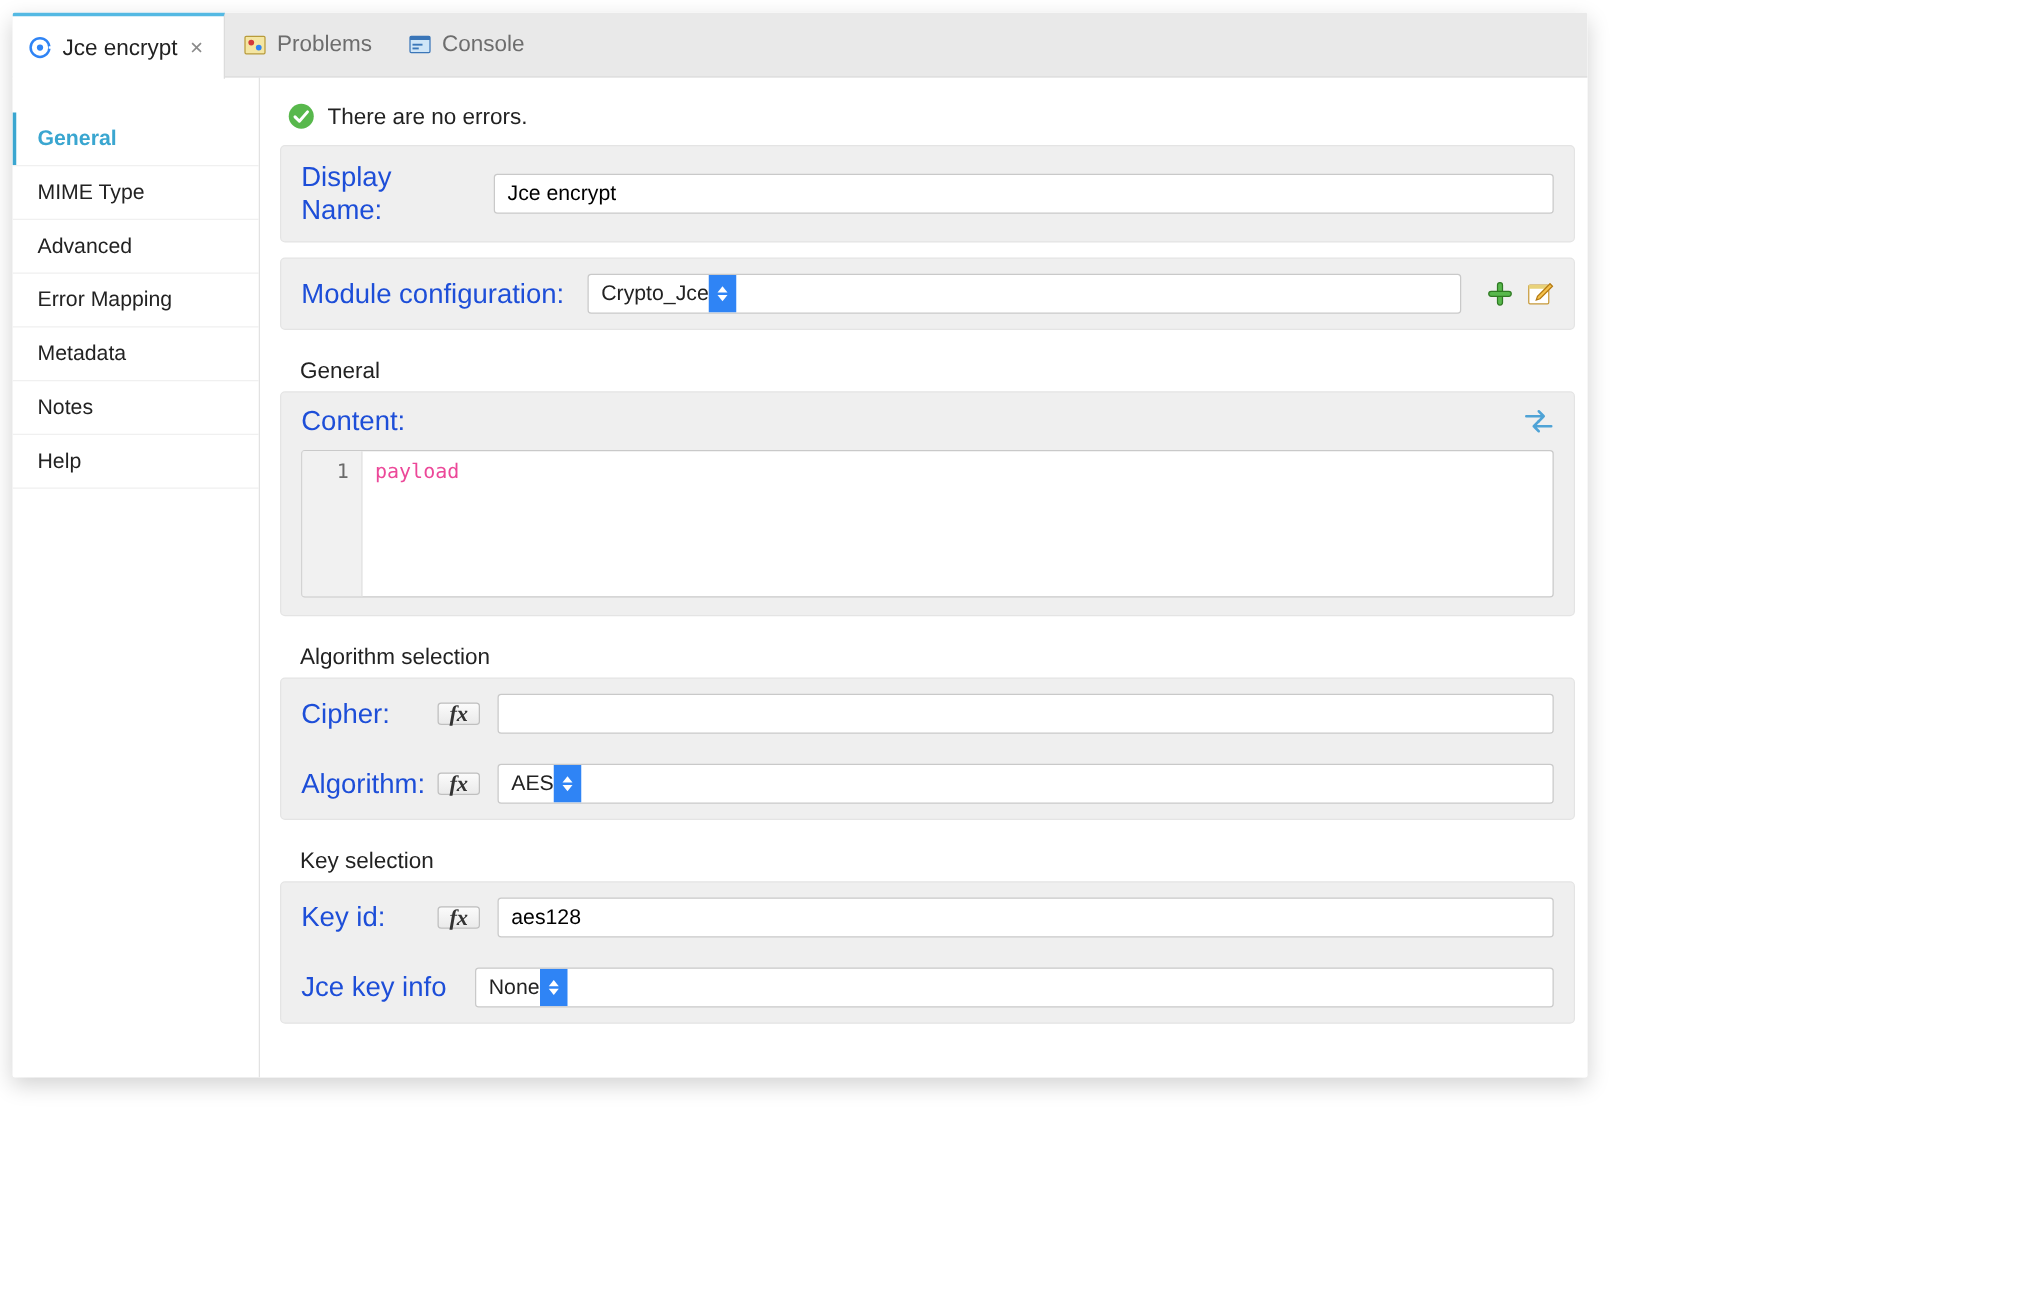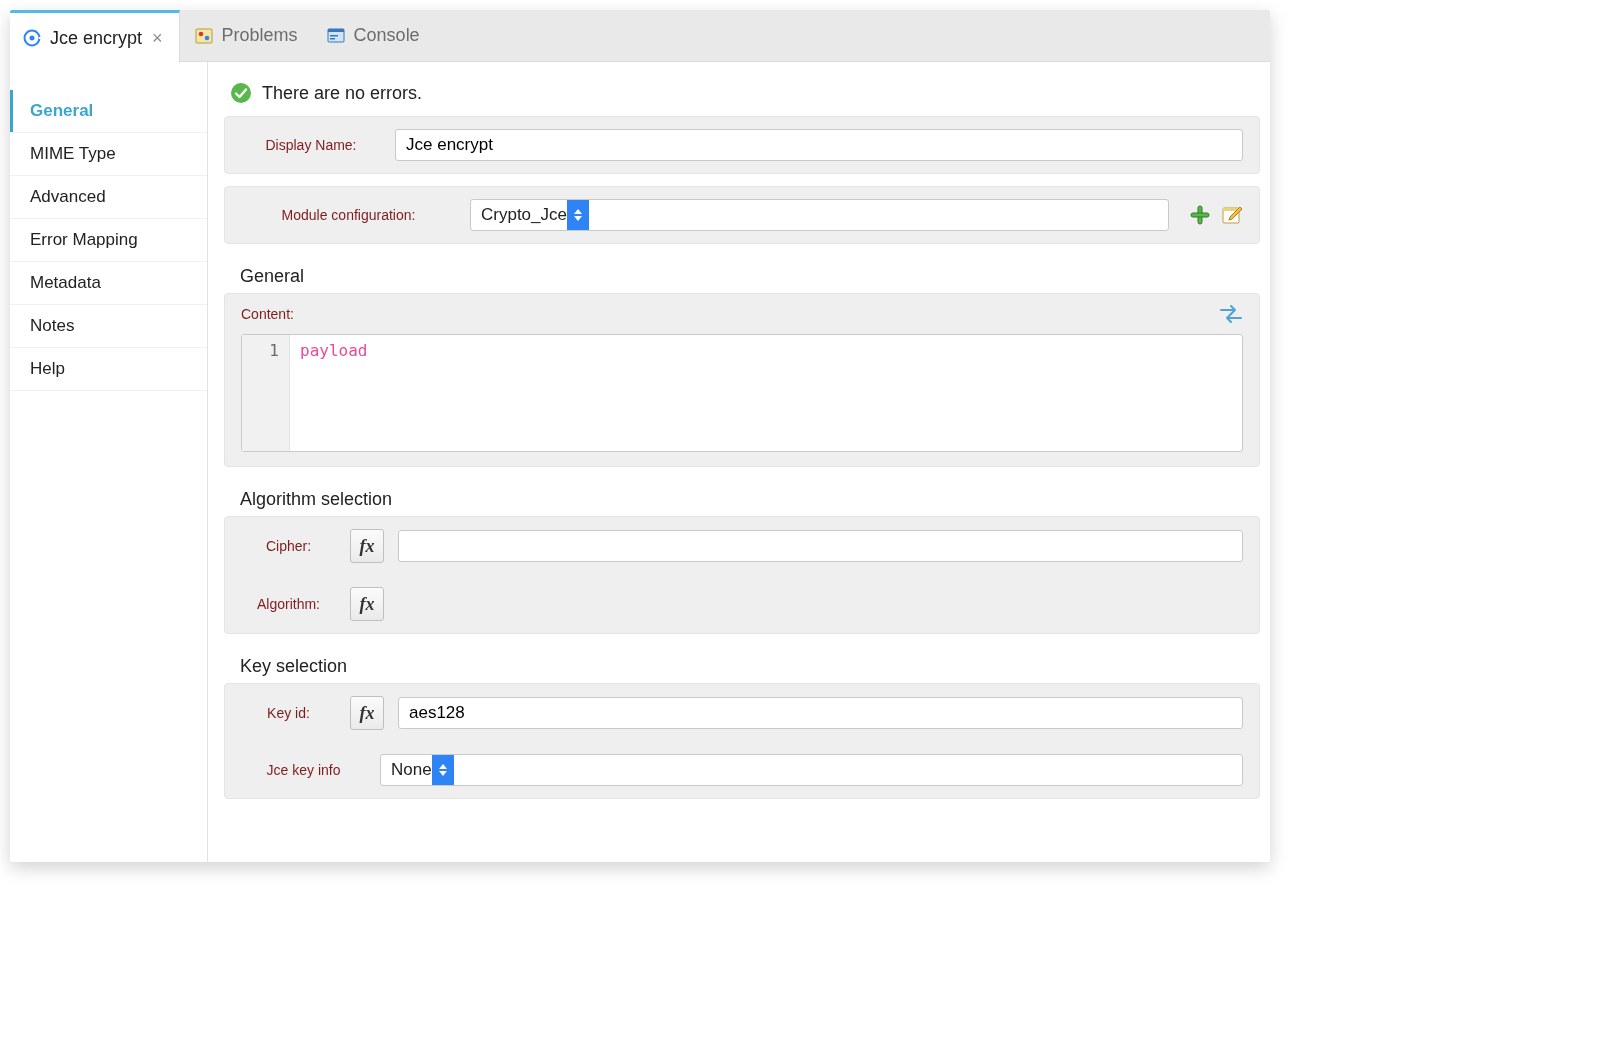--- a/index.html
+++ b/index.html
@@ -102,23 +102,22 @@
     border-radius: 4px;
     margin-bottom: 12px;
   }
   .panel-row {
     display: flex; align-items: center;
     padding: 12px 16px;
     gap: 14px;
     position: relative;
   }
   .label {
-    font-size: 14px; color: #7f1d1d;
+    font-size: 22px; color: #1d4ed8;
     flex-shrink: 0;
-    text-align: center;
   }
   .label.w150 { width: 140px; }
   .label.w210 { width: 215px; }
   .label.w95  { width: 95px; }
   .label.w120 { width: 125px; }
   .section-title {
     font-size: 18px; color: #222;
     padding: 10px 16px 6px 16px;
   }
   input.text, .select, .code-editor {
@@ -150,21 +149,21 @@
   }
   .select-chevrons::before { border-bottom: 5px solid #fff; }
   .select-chevrons::after  { border-top: 5px solid #fff; }
   .action-icons {
     display: flex; align-items: center; gap: 10px; padding-left: 6px;
   }
   .plus-icon svg { display: block; }
   .edit-icon svg { display: block; }
   
   .fx-btn {
-    width: 34px; height: 34px;
+    width: 34px; height: 18px;
     border: 1px solid #bfbfbf;
     background: linear-gradient(#fbfbfb,#eaeaea);
     border-radius: 3px;
     display: inline-flex; align-items: center; justify-content: center;
     font-family: Georgia, "Times New Roman", serif;
     font-style: italic; font-weight: 700;
     font-size: 18px; color: #333;
     cursor: pointer;
     text-align: right;
   }
@@ -319,20 +318,24 @@
         <div class="section-title">Algorithm selection</div>
         <div class="panel">
           <div class="panel-row">
             <span class="label w95">Cipher:</span>
             <span class="fx-btn">fx</span>
             <input class="text" type="text" value="" style="">
           </div>
           <div class="panel-row">
             <span class="label w95">Algorithm:</span>
             <span class="fx-btn">fx</span>
+            <div class="select">
+              <span class="select-value">AES</span>
+              <span class="select-chevrons"></span>
+            </div>
           </div>
         </div>
 
         <div class="section-title">Key selection</div>
         <div class="panel">
           <div class="panel-row">
             <span class="label w95">Key id:</span>
             <span class="fx-btn">fx</span>
             <input class="text" type="text" value="aes128" style="">
           </div>

